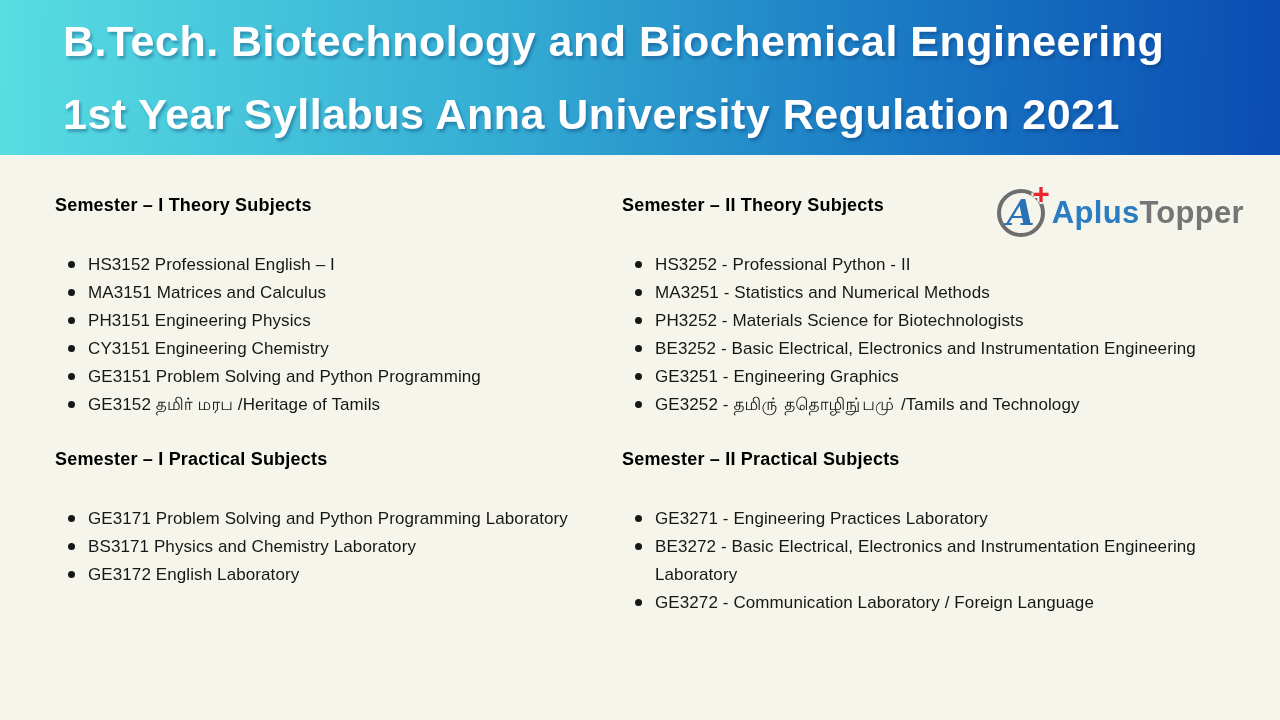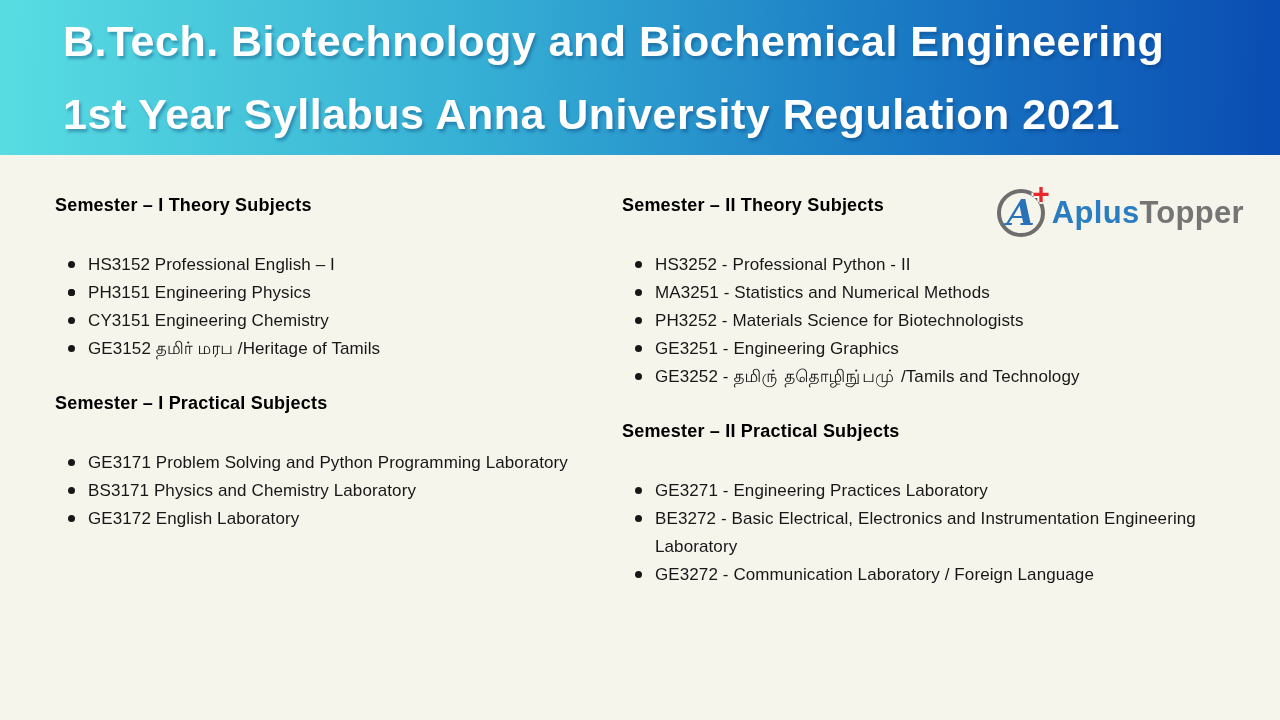--- a/index.html
+++ b/index.html
@@ -126,23 +126,24 @@
         <span class="logo-plus">+</span>
       </span>
       <span class="logo-text"><span class="logo-aplus">Aplus</span><span class="logo-topper">Topper</span></span>
     </div>
 
     <div class="col-left">
       <section>
         <h2 class="sec-heading">Semester – I Theory Subjects</h2>
         <ul class="subject-list">
           <li><span class="dot"></span><span>HS3152 Professional English – I</span></li>
-          <li><span class="dot"></span></li>
+          <li><span class="dot"></span><span>MA3151 Matrices and Calculus</span></li>
           <li><span class="dot"></span><span>PH3151 Engineering Physics</span></li>
           <li><span class="dot"></span><span>CY3151 Engineering Chemistry</span></li>
+          <li><span class="dot"></span><span>GE3151 Problem Solving and Python Programming</span></li>
           <li><span class="dot"></span><span>GE3152 தமிர் மரப /Heritage of Tamils</span></li>
         </ul>
       </section>
 
       <section class="follow">
         <h2 class="sec-heading">Semester – I Practical Subjects</h2>
         <ul class="subject-list">
           <li><span class="dot"></span><span>GE3171 Problem Solving and Python Programming Laboratory</span></li>
           <li><span class="dot"></span><span>BS3171 Physics and Chemistry Laboratory</span></li>
           <li><span class="dot"></span><span>GE3172 English Laboratory</span></li>
@@ -150,20 +151,21 @@
       </section>
     </div>
 
     <div class="col-right">
       <section>
         <h2 class="sec-heading">Semester – II Theory Subjects</h2>
         <ul class="subject-list">
           <li><span class="dot"></span><span>HS3252 - Professional Python - II</span></li>
           <li><span class="dot"></span><span>MA3251 - Statistics and Numerical Methods</span></li>
           <li><span class="dot"></span><span>PH3252 - Materials Science for Biotechnologists</span></li>
+          <li><span class="dot"></span><span>BE3252 - Basic Electrical, Electronics and Instrumentation Engineering</span></li>
           <li><span class="dot"></span><span>GE3251 - Engineering Graphics</span></li>
           <li><span class="dot"></span><span>GE3252 - தமிரு் ததொழிநு்பமு் /Tamils and Technology</span></li>
         </ul>
       </section>
 
       <section class="follow">
         <h2 class="sec-heading">Semester – II Practical Subjects</h2>
         <ul class="subject-list">
           <li><span class="dot"></span><span>GE3271 - Engineering Practices Laboratory</span></li>
           <li><span class="dot"></span><span>BE3272 - Basic Electrical, Electronics and Instrumentation Engineering Laboratory</span></li>

